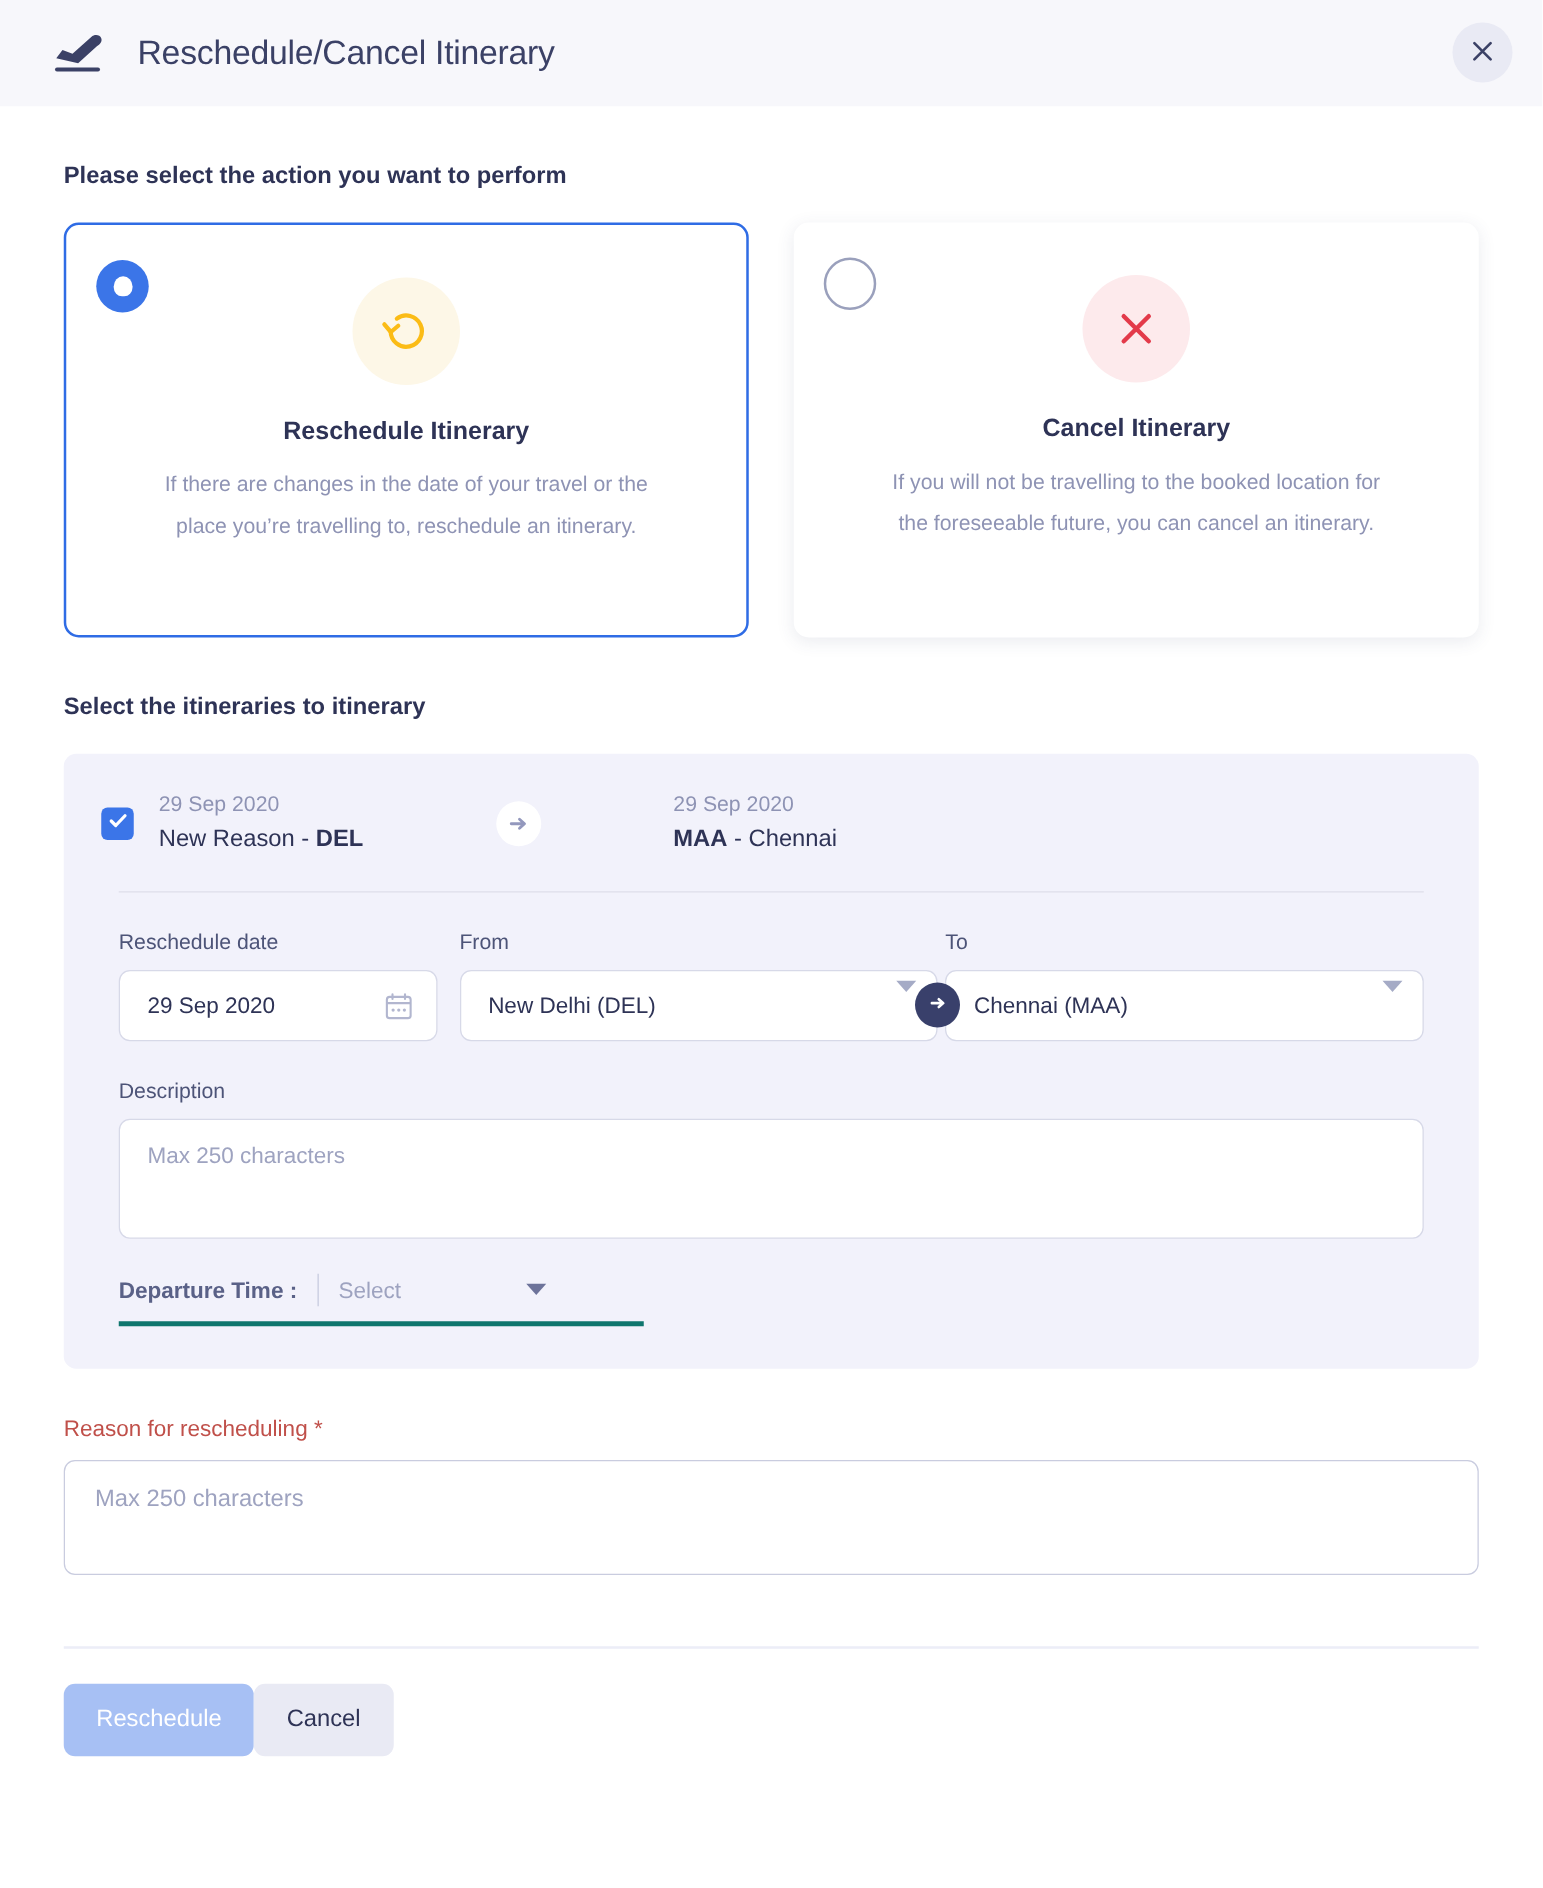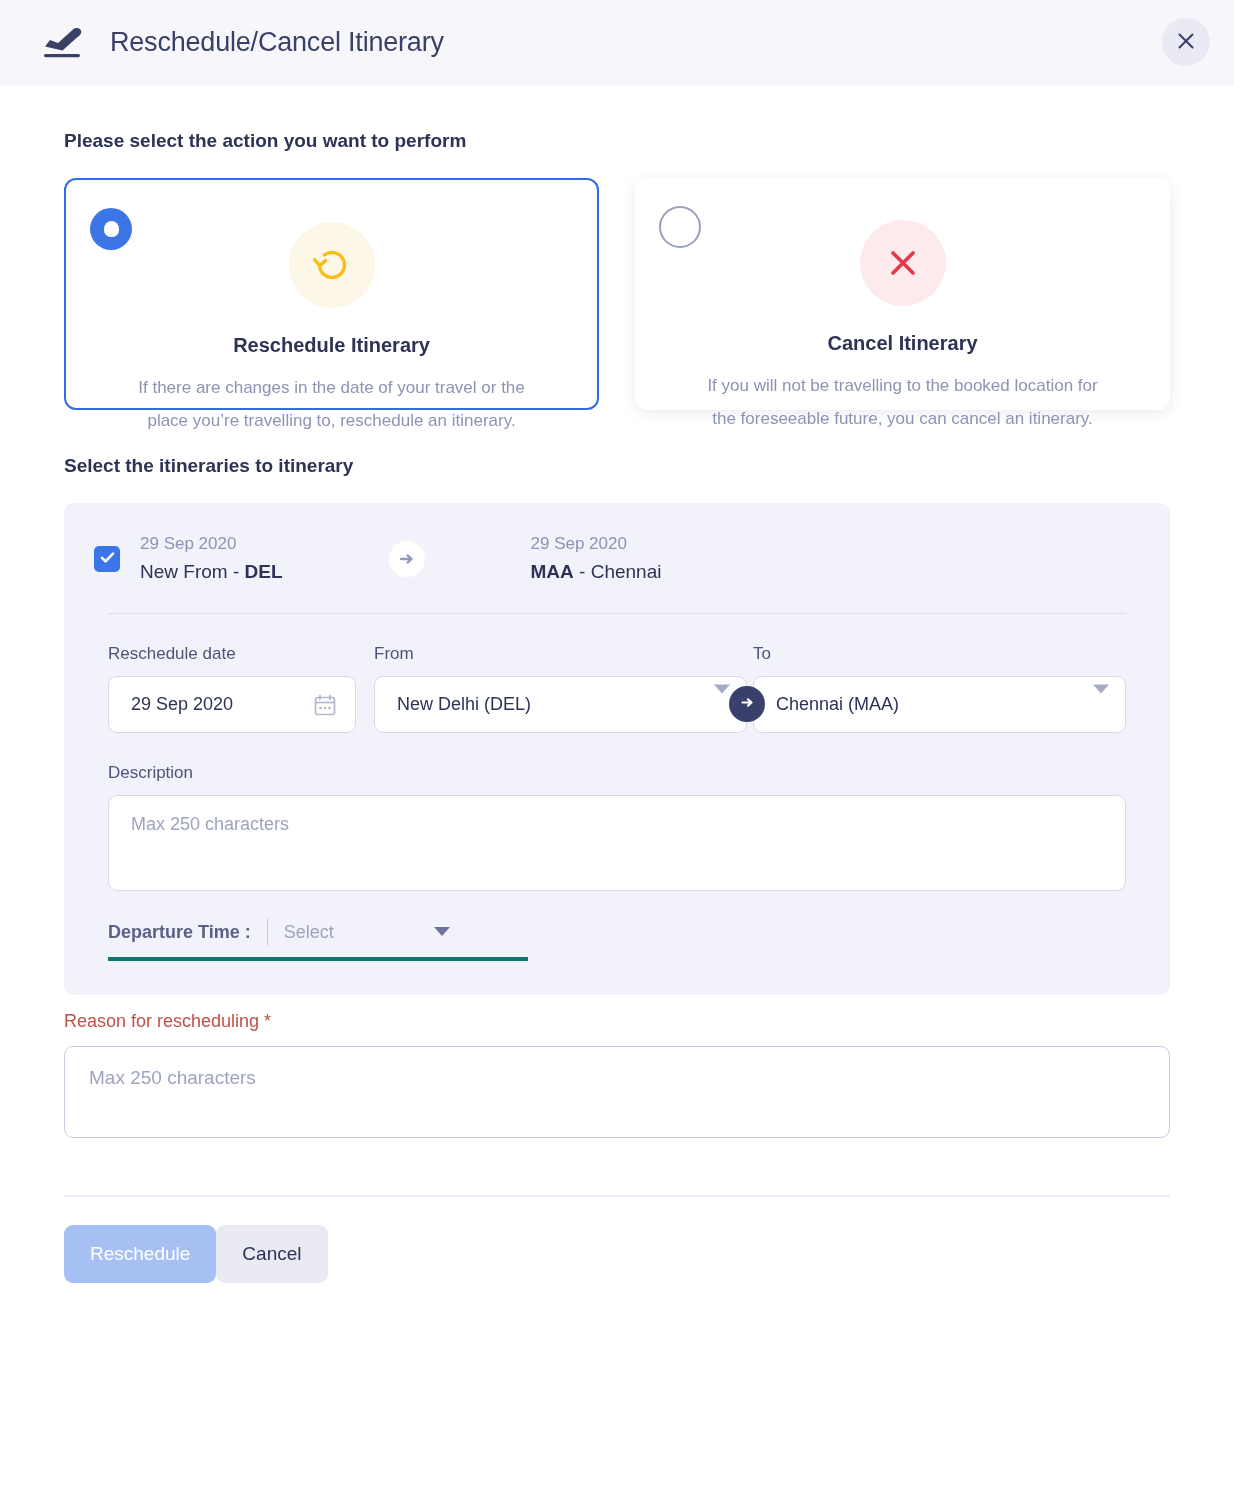--- a/index.html
+++ b/index.html
@@ -38,35 +38,35 @@
     width: 48px; height: 48px;
     border-radius: 50%;
     background: #e9eaf4;
     display: flex; align-items: center; justify-content: center;
     cursor: pointer;
     border: none;
   }
   .close-btn svg { width: 20px; height: 20px; }
 
   
-  .body { padding: 0 64px; }
+  .body { padding: 0 51px; }
 
   .section-title {
     font-size: 19px;
     font-weight: bold;
     color: #2e3356;
     margin-top: 45px;
     margin-bottom: 26px;
   }
 
   
   .cards { display: flex; gap: 36px; }
   .card {
     width: 551px;
-    height: 232px;
+    height: 332px;
     background: #ffffff;
     border-radius: 12px;
     position: relative;
     padding: 26px;
     box-shadow: 0 3px 14px rgba(60,66,105,0.10);
     cursor: pointer;
   }
   .card.selected {
     border: 2px solid #2f6ce5;
     box-shadow: none;
@@ -230,21 +230,21 @@
     width: 0; height: 0;
     border-left: 8px solid transparent;
     border-right: 8px solid transparent;
     border-top: 9px solid #6d739a;
   }
 
   
   .reason-label {
     font-size: 18px;
     color: #c0504a;
-    margin-top: 16px;
+    margin-top: 38px;
     margin-bottom: 14px;
   }
   .reason-box {
     height: 92px;
     background: #ffffff;
     border: 1px solid #c9ccdf;
     border-radius: 9px;
     padding: 20px 24px;
     font-size: 19px;
     color: #9ea3c0;
@@ -331,21 +331,21 @@
     <div class="itin-head">
       <div class="checkbox">
         <span>
           <svg viewBox="0 0 17 17" xmlns="http://www.w3.org/2000/svg">
             <path d="M3 8.8 L6.6 12.4 L14 4.6" fill="none" stroke="#ffffff" stroke-width="2.6" stroke-linecap="round" stroke-linejoin="round"></path>
           </svg>
         </span>
       </div>
       <div class="leg">
         <div class="leg-date">29 Sep 2020</div>
-        <div class="leg-route"><span>New From</span> - <b>DEL</b></div>
+        <div class="leg-route"><span>New Reason</span> - <b>DEL</b></div>
       </div>
       <div class="leg-gap-1"></div>
       <div class="arrow-circle">
         <svg viewBox="0 0 16 16" xmlns="http://www.w3.org/2000/svg">
           <path d="M2 8 H12 M8.6 4.4 L12.6 8 L8.6 11.6" fill="none" stroke="#9398bd" stroke-width="2.3" stroke-linecap="round" stroke-linejoin="round"></path>
         </svg>
       </div>
       <div class="leg-gap-1"></div>
       <div class="leg">
         <div class="leg-date">29 Sep 2020</div>

